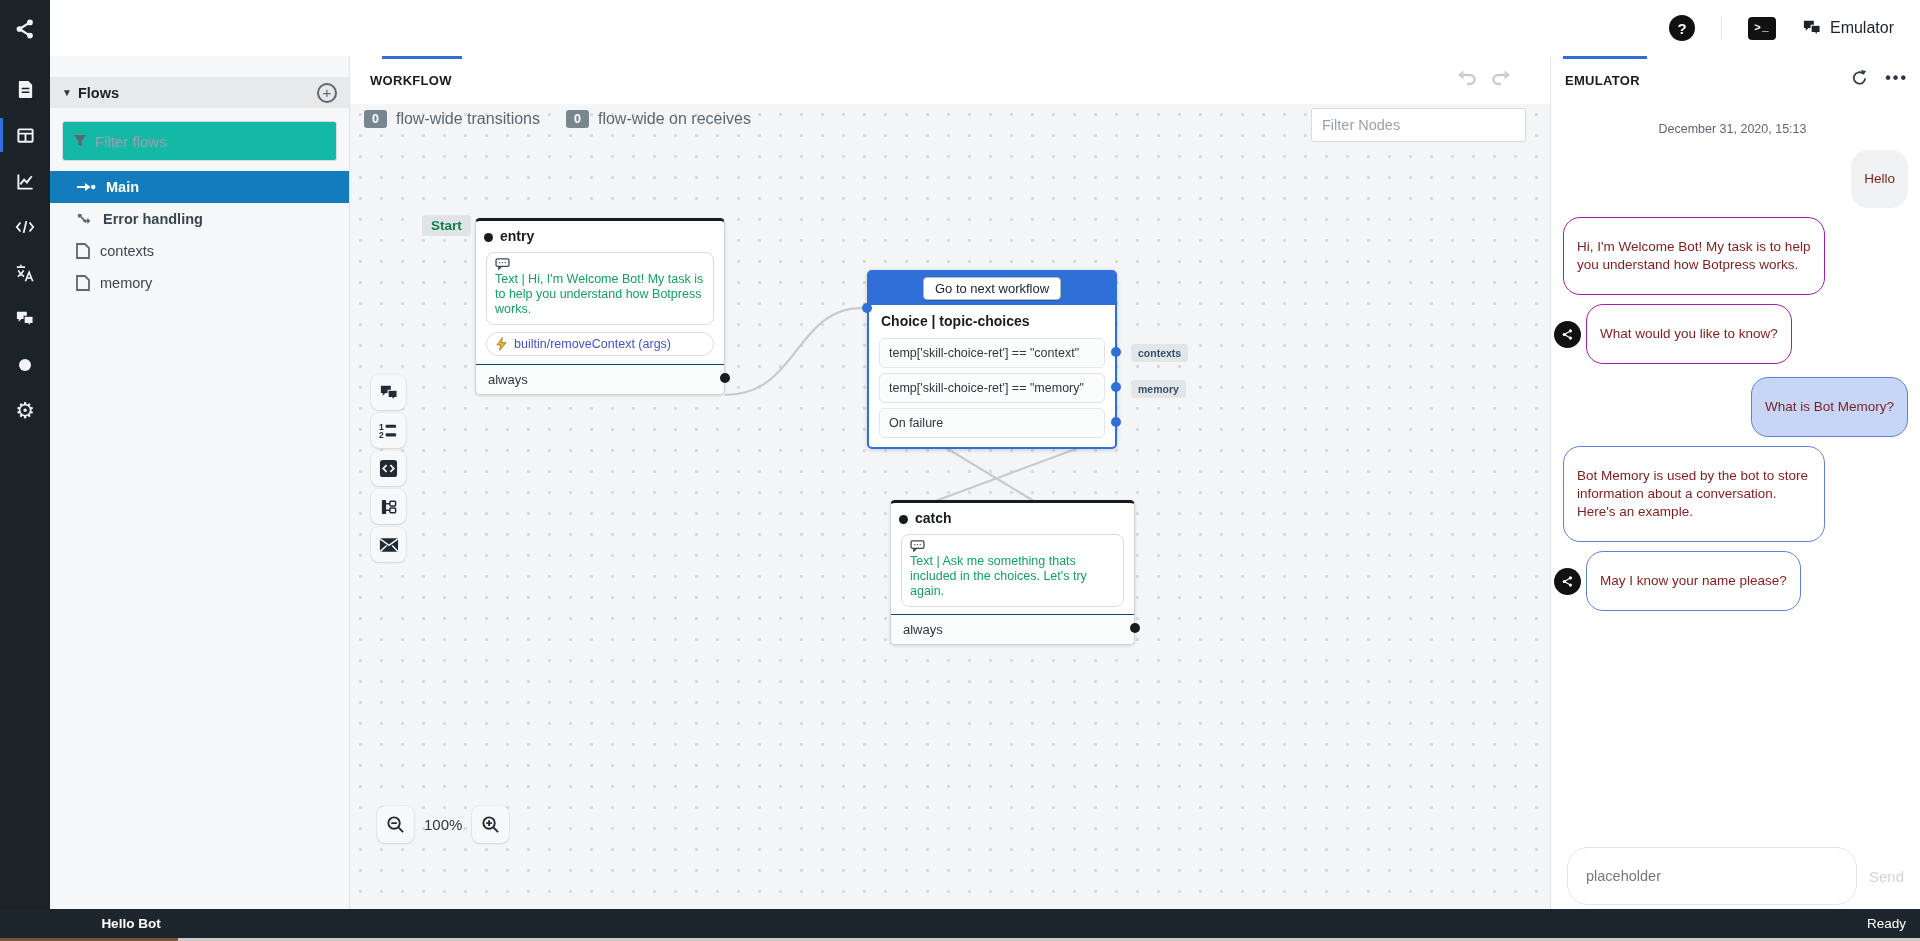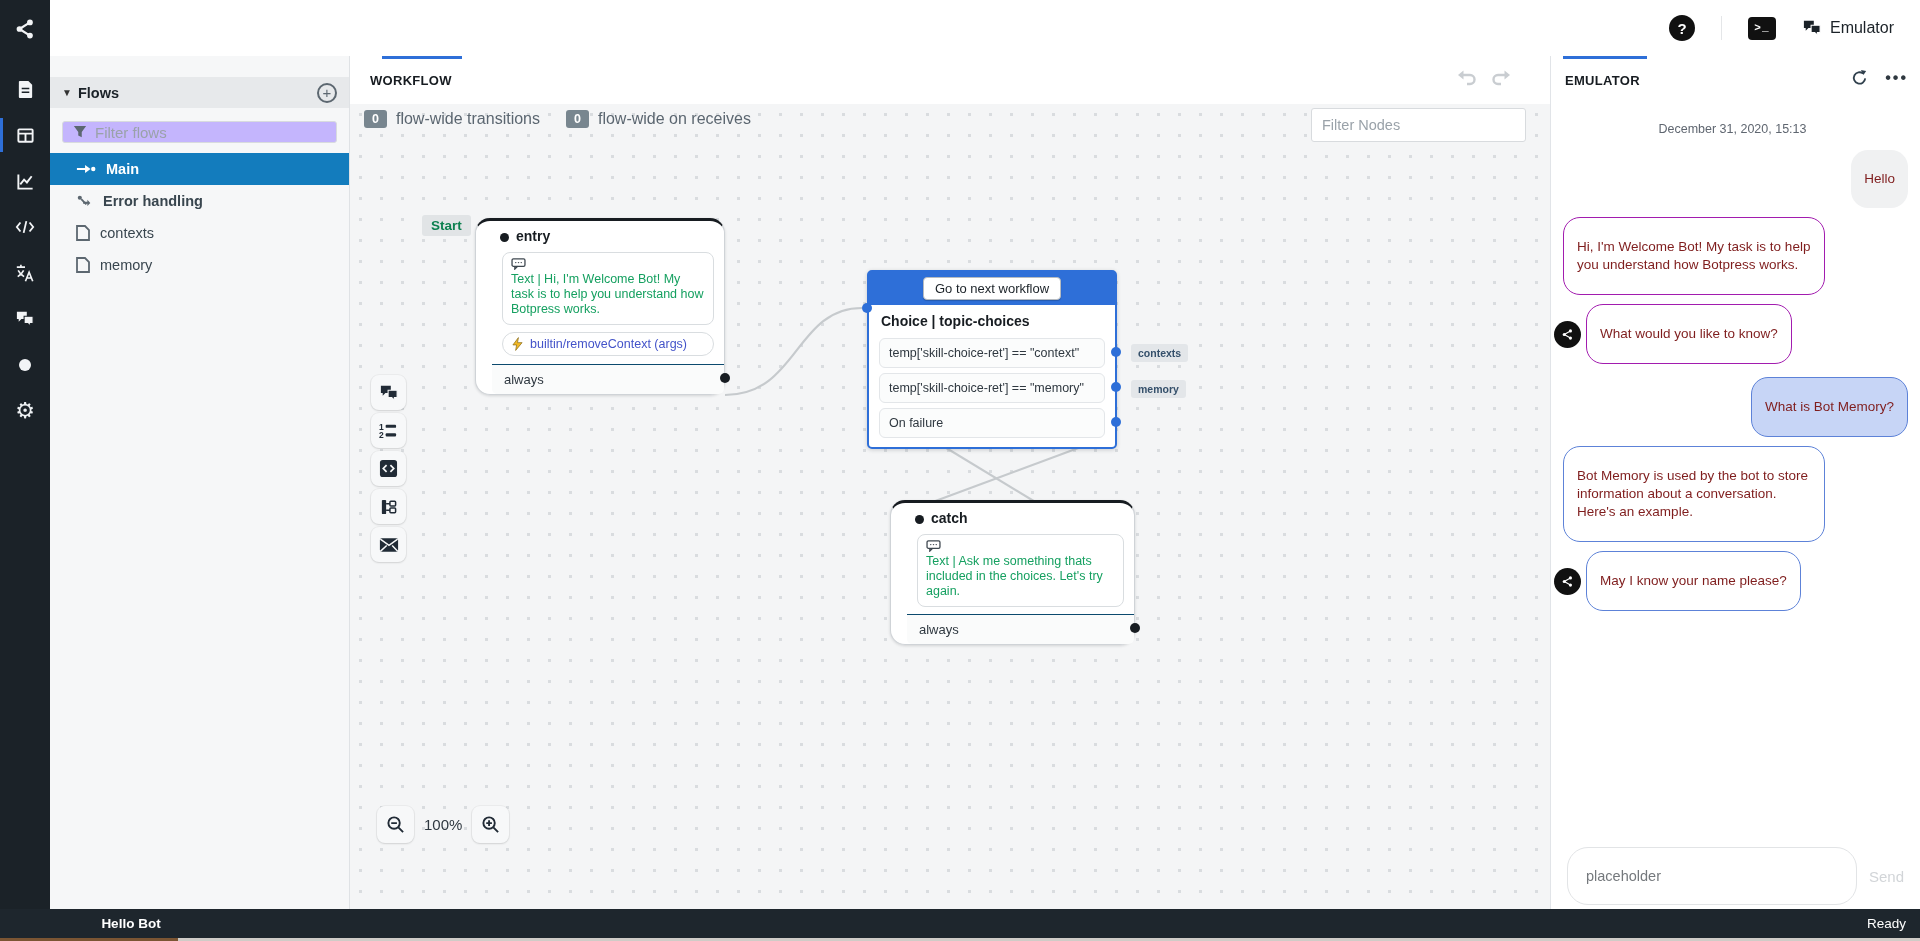--- a/index.html
+++ b/index.html
@@ -20,21 +20,21 @@
   .top-divider { width:1px; height:24px; background:#e4e6e8; }
   .term-box { width:28px; height:23px; border-radius:4px; background:#111; color:#fff; font-size:11px; font-weight:bold; display:flex; align-items:center; justify-content:center; letter-spacing:1px; cursor:pointer; font-family:"Liberation Mono",monospace; }
   .emulator-toggle { display:flex; align-items:center; gap:8px; cursor:pointer; color:#1b2228; font-size:16px; }
 
   
   .flows-panel { position:absolute; left:50px; top:56px; width:300px; height:853px; background:#f6f7f8; border-right:1px solid #dfe2e5; z-index:10; }
   .flows-header { margin-top:21px; height:31px; background:#e7e9eb; display:flex; align-items:center; padding:0 12px; }
   .flows-caret { font-size:10px; color:#333; margin-right:6px; }
   .flows-title { font-weight:bold; font-size:14.5px; color:#1b2228; flex:1; }
   .flows-add { width:20px; height:20px; border:2px solid #5c6770; border-radius:50%; color:#5c6770; font-size:15px; line-height:16px; text-align:center; cursor:pointer; }
-  .flow-filter { margin:13px 12px 10px 12px; height:22px; background:#c4b5fd; border:1px solid #d8dbde; border-radius:3px; display:flex; align-items:center; padding:0 10px; gap:8px; }
+  .flow-filter { margin:13px 12px 10px 12px; height:40px; background:#14b8a6; border:1px solid #d8dbde; border-radius:3px; display:flex; align-items:center; padding:0 10px; gap:8px; }
   .flow-filter input { border:none; outline:none; flex:1; font-size:15px; color:#333; background:transparent; font-family:"Liberation Sans",sans-serif; }
   .flow-filter input::placeholder { color:#9aa2a9; }
   .flow-item { height:32px; display:flex; align-items:center; gap:10px; padding-left:26px; font-size:14.5px; color:#39464f; cursor:pointer; }
   .flow-item.bold { font-weight:bold; }
   .flow-item.selected { background:#137cbd; color:#fff; font-weight:bold; }
   .flow-item svg { flex:0 0 auto; }
 
   
   .canvas-panel { position:absolute; left:350px; top:56px; width:1200px; height:853px; background:#fff; }
   .panel-strip { position:relative; height:48px; background:#fff; display:flex; align-items:center; }
@@ -60,21 +60,21 @@
 
   
   .zoomctl { position:absolute; left:27px; bottom:66px; display:flex; align-items:center; gap:10px; z-index:6; }
   .zoom-btn { width:37px; height:37px; background:#f7f8f9; border-radius:8px; box-shadow:0 0 0 1px rgba(16,22,26,.04), 0 1px 2px rgba(16,22,26,.12); display:flex; align-items:center; justify-content:center; cursor:pointer; }
   .zoom-level { font-size:15px; color:#2f3840; }
 
   
   .wires { position:absolute; left:0; top:0; width:100%; height:100%; z-index:1; }
 
   
-  .node { position:absolute; background:#fff; border:1px solid #cfd3d7; border-top:3px solid #171c21; border-radius:15px; box-shadow:0 1px 3px rgba(16,22,26,.15); font-size:12.5px; z-index:3;padding-left:16px; }
+  .node { position:absolute; background:#fff; border:1px solid #cfd3d7; border-top:3px solid #171c21; border-radius:5px; box-shadow:0 1px 3px rgba(16,22,26,.15); font-size:12.5px; z-index:3; }
   .node-title { position:relative; font-weight:bold; font-size:14px; color:#171c21; padding:7px 10px 4px 24px; }
   .title-dot { position:absolute; left:8px; top:12px; width:9px; height:9px; border-radius:50%; background:#171c21; }
   .content-card { margin:4px 10px 7px 10px; border:1px solid #d9dde0; border-radius:8px; padding:5px 8px 7px 8px; color:#15a060; line-height:15px; cursor:pointer; }
   .content-card .bubble-ico { display:block; margin-bottom:2px; }
   .action-card { margin:0 10px 8px 10px; border:1px solid #d9dde0; border-radius:12px; padding:4px 9px; display:flex; align-items:center; gap:7px; color:#4353c9; cursor:pointer; }
   .transition-row { position:relative; border-top:1px solid #0c4a6e; background:#fafbfb; border-radius:0 0 5px 5px; padding:7px 12px; color:#2f3840; font-size:13px; }
   .port { position:absolute; width:10px; height:10px; border-radius:50%; background:#171c21; z-index:4; }
   .port.blue { background:#2e6fd8; }
 
   .start-badge { position:absolute; background:#e1e4e6; border-radius:3px; color:#0d8050; font-weight:bold; font-size:13.5px; padding:3px 9px; z-index:4; }

